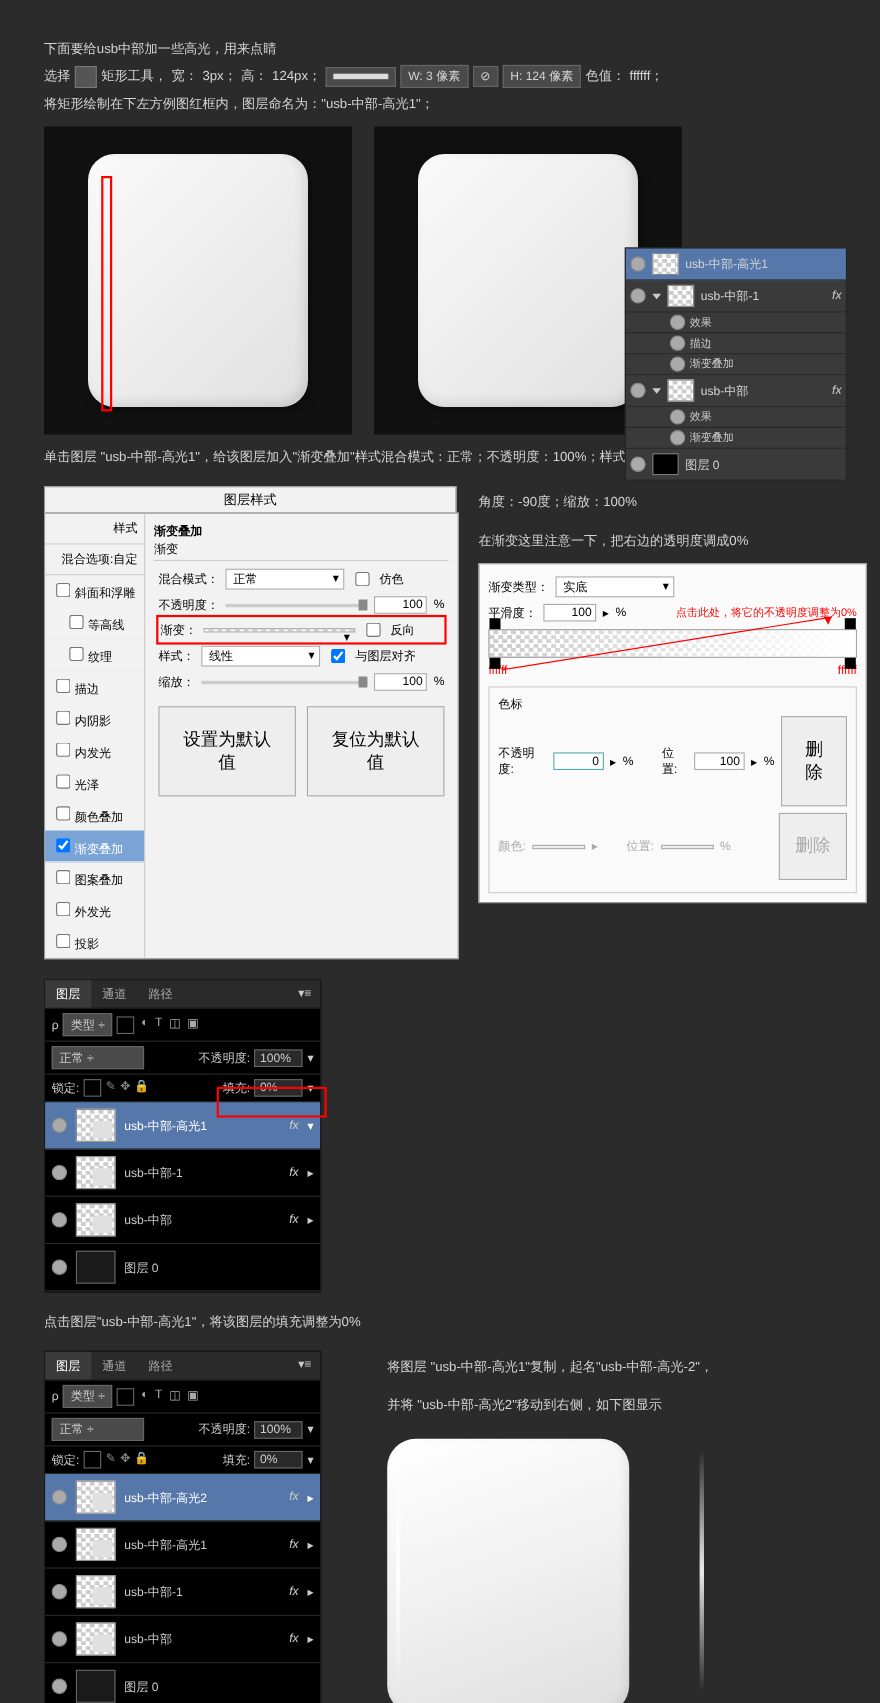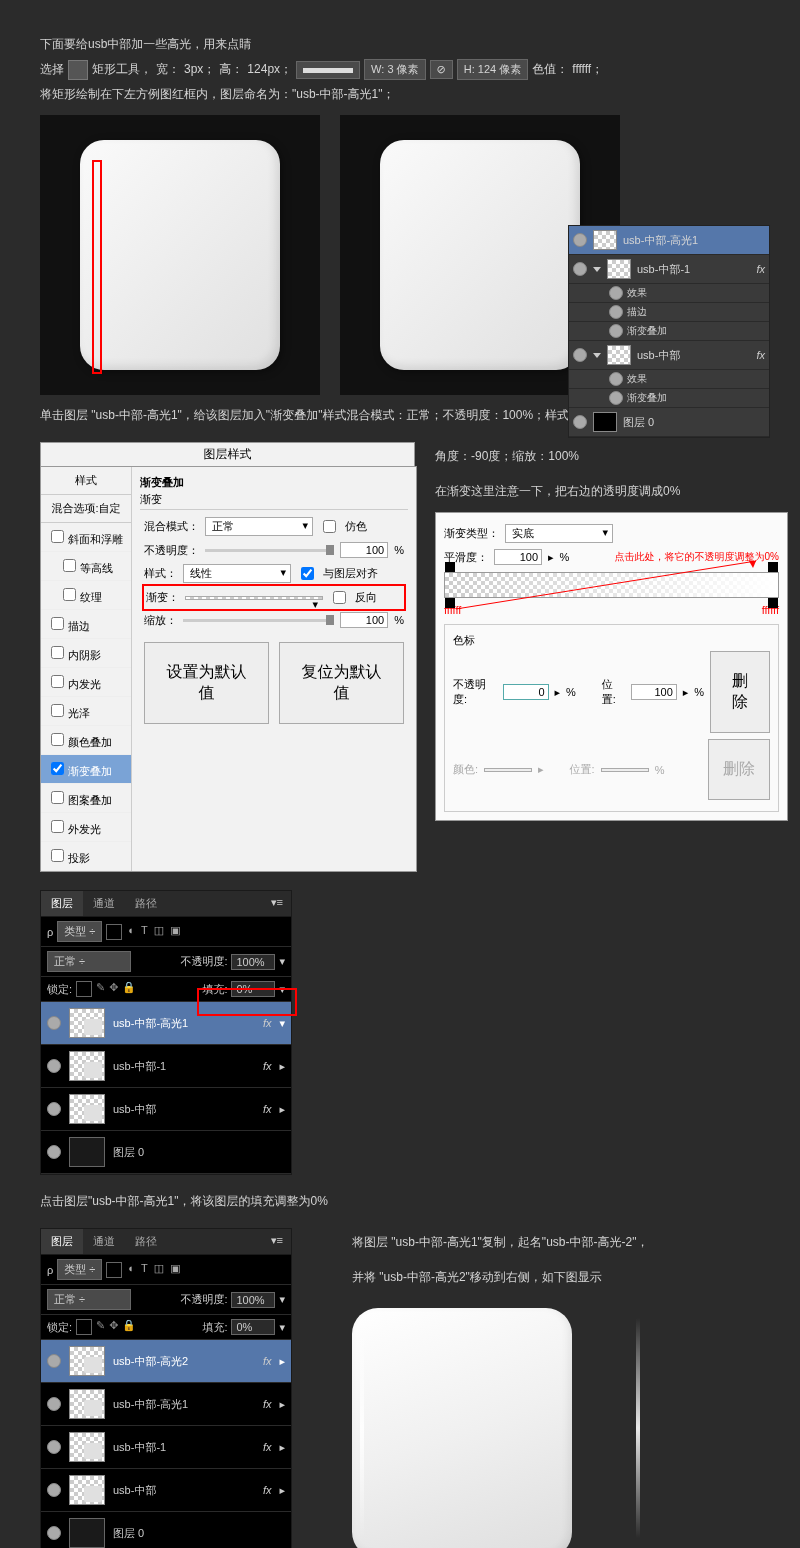--- a/index.html
+++ b/index.html
@@ -18,21 +18,21 @@
 .lay-row.sel{background:#5577aa}
 .eye{width:12px;height:12px;border:1px solid #888;border-radius:50%;background:#aaa}
 .arrow{width:0;height:0;border-left:4px solid transparent;border-right:4px solid transparent;border-top:5px solid #ccc}
 .thumb{width:22px;height:18px;background:#fff;border:1px solid #888;background-image:repeating-conic-gradient(#ccc 0 25%,#fff 0 50%);background-size:8px 8px}
 .thumb-dark{width:22px;height:18px;background:#000;border:1px solid #888}
 .fx{margin-left:auto;font-style:italic;color:#ccc}
 .sub-row{padding:2px 4px 2px 40px;color:#ccc;font-size:10px;border-bottom:1px solid #2a2a2a;display:flex;align-items:center;gap:4px}
 .dialog{background:#f2f2f2;color:#000;border:1px solid #999;display:flex;width:375px;font-size:11px}
 .dlg-title{text-align:center;background:#e8e8e8;border-bottom:1px solid #ccc;padding:3px}
 .dlg-side{width:90px;border-right:1px solid #ccc}
-.dlg-side-head{padding:6px;border-bottom:1px solid #ccc;text-align:center}
+.dlg-side-head{padding:6px;border-bottom:1px solid #ccc;text-align:right}
 .dlg-item{padding:4px 6px;border-bottom:1px solid #eee}
 .dlg-item.sel{background:#7aa3d6;color:#fff}
 .dlg-item input{margin-right:4px}
 .dlg-main{flex:1;padding:8px}
 .dlg-group{padding:4px}
 .fld{display:flex;align-items:center;gap:6px;padding:3px 0}
 .sel-box{border:1px solid #aaa;background:#fff;padding:1px 20px 1px 6px;position:relative;display:inline-block;min-width:80px}
 .sel-box::after{content:"▾";position:absolute;right:4px}
 .slider{flex:1;height:3px;background:#ccc;position:relative}
 .slider::after{content:"";position:absolute;right:0;top:-4px;width:8px;height:10px;background:#888}
@@ -187,31 +187,31 @@
                 <span class="sel-box">正常</span>
                 <input type="checkbox" style="">
                 <span>仿色</span>
               </div>
         <div class="fld">
                 <span>不透明度：</span>
                 <span class="slider"></span>
                 <span class="inp">100</span>
                 <span>%</span>
               </div>
+        <div class="fld red-outline">
+                <span>渐变：</span>
+                <span class="sel-box checker" style="min-width:110px"></span>
+                <input type="checkbox" style="">
+                <span>反向</span>
+              </div>
         <div class="fld">
                 <span>样式：</span>
                 <span class="sel-box">线性</span>
                 <input type="checkbox" checked="" style="">
                 <span>与图层对齐</span>
-              </div>
-        <div class="fld red-outline">
-                <span>渐变：</span>
-                <span class="sel-box checker" style="min-width:110px"></span>
-                <input type="checkbox" style="">
-                <span>反向</span>
               </div>
         <div class="fld">
                 <span>缩放：</span>
                 <span class="slider"></span>
                 <span class="inp">100</span>
                 <span>%</span>
               </div>
         <div class="fld" style="justify-content:flex-start;gap:10px;margin-top:8px">
           <button class="btn-small">设置为默认值</button>
           <button class="btn-small">复位为默认值</button>

